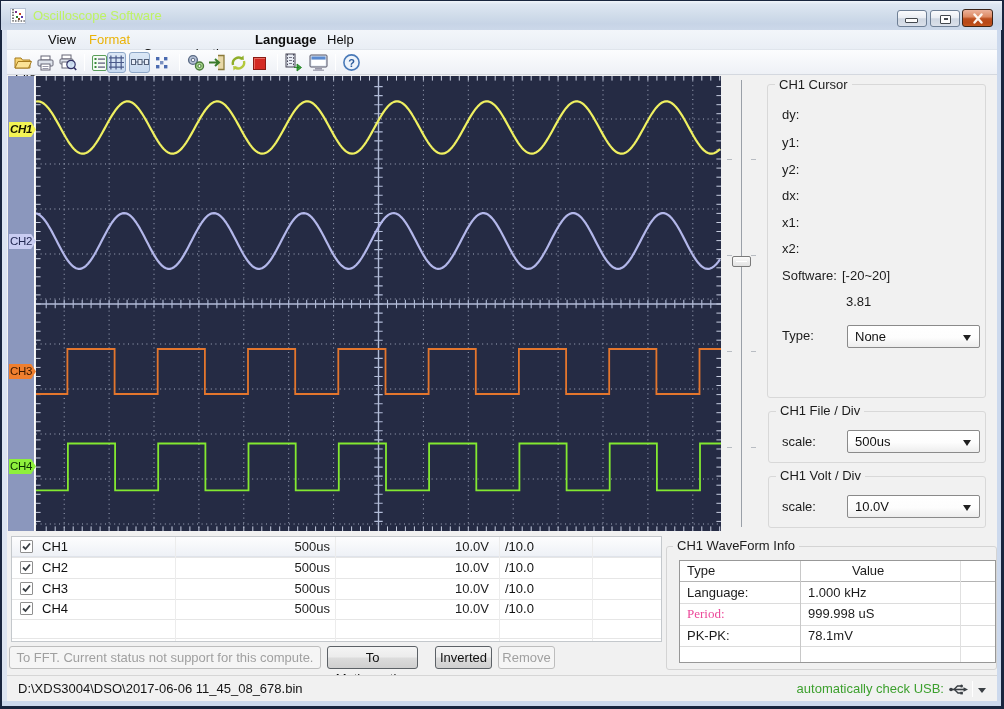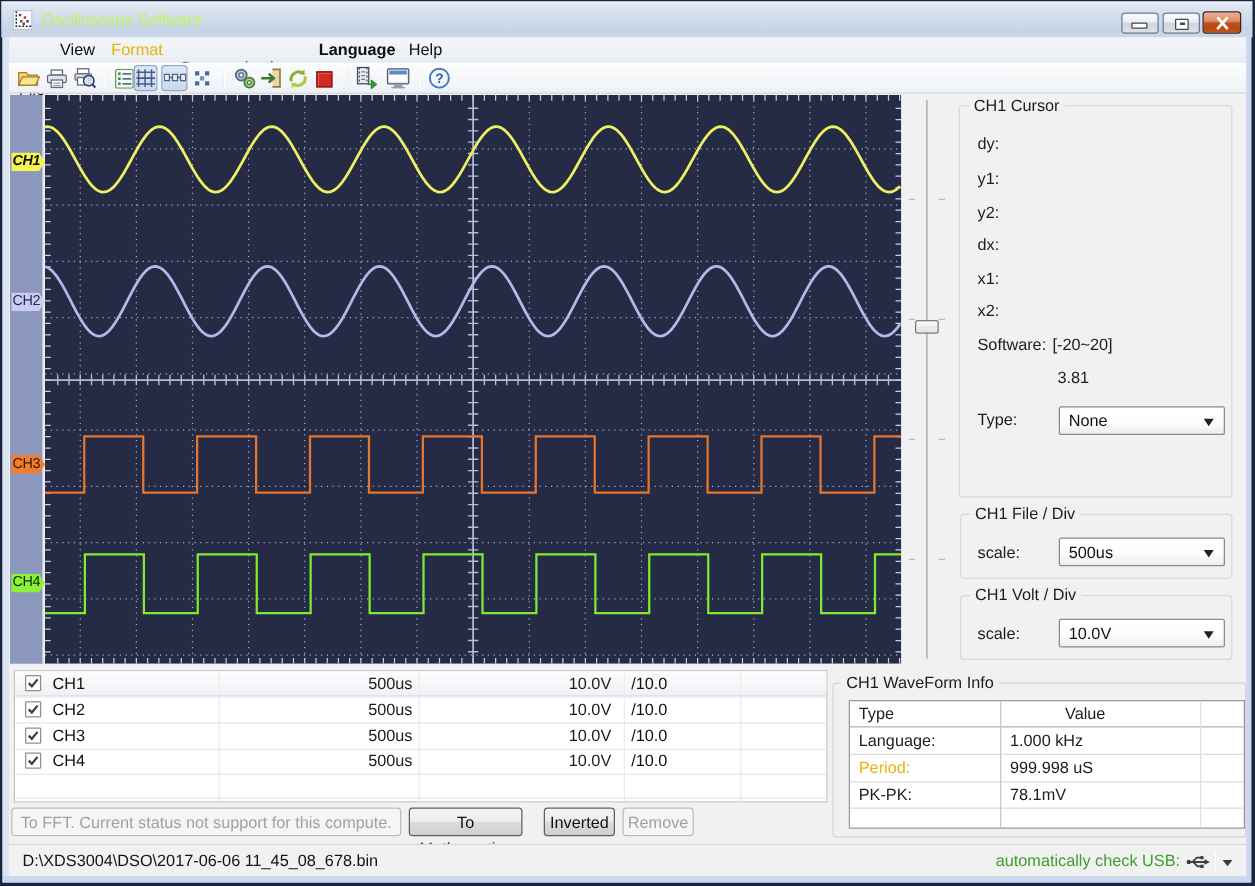--- a/index.html
+++ b/index.html
@@ -236,21 +236,21 @@
 <div class="abs" style="left:680px;top:581px;width:315px;height:1px;background:#b4b4b4;"></div>
 <div class="abs" style="left:680px;top:603px;width:315px;height:1px;background:#dcdcdc;"></div>
 <div class="abs" style="left:680px;top:624.5px;width:315px;height:1px;background:#dcdcdc;"></div>
 <div class="abs" style="left:680px;top:646px;width:315px;height:1px;background:#dcdcdc;"></div>
 <div class="abs" style="left:800px;top:561px;width:1px;height:101px;background:#c8c8c8;"></div>
 <div class="abs" style="left:960px;top:561px;width:1px;height:101px;background:#e0e0e0;"></div>
 <div style="position:absolute;left:687px;top:562px;height:18px;line-height:18px;font-size:13px;color:#1c1c1c;font-weight:normal;font-style:normal;white-space:nowrap;">Type</div>
 <div style="position:absolute;left:808px;top:562px;height:18px;line-height:18px;font-size:13px;color:#1c1c1c;font-weight:normal;font-style:normal;white-space:nowrap;margin-left:44px;">Value</div>
 <div style="position:absolute;left:687px;top:583.5px;height:18px;line-height:18px;font-size:13px;color:#1c1c1c;font-weight:normal;font-style:normal;white-space:nowrap;">Language:</div>
 <div style="position:absolute;left:808px;top:583.5px;height:18px;line-height:18px;font-size:13px;color:#1c1c1c;font-weight:normal;font-style:normal;white-space:nowrap;">1.000 kHz</div>
-<div style="position:absolute;left:687px;top:605px;height:18px;line-height:18px;font-size:13px;color:#eab308;font-weight:normal;font-style:normal;white-space:nowrap;">Period:</div>
+<div style="position:absolute;left:687px;top:605px;height:18px;line-height:18px;font-size:13px;color:#ec4899;font-weight:normal;font-style:normal;white-space:nowrap;font-family:Liberation Serif, serif;">Period:</div>
 <div style="position:absolute;left:808px;top:605px;height:18px;line-height:18px;font-size:13px;color:#1c1c1c;font-weight:normal;font-style:normal;white-space:nowrap;">999.998 uS</div>
 <div style="position:absolute;left:687px;top:626.5px;height:18px;line-height:18px;font-size:13px;color:#1c1c1c;font-weight:normal;font-style:normal;white-space:nowrap;">PK-PK:</div>
 <div style="position:absolute;left:808px;top:626.5px;height:18px;line-height:18px;font-size:13px;color:#1c1c1c;font-weight:normal;font-style:normal;white-space:nowrap;">78.1mV</div>
 <div class="abs" style="left:7px;top:675px;width:990px;height:1px;background:#d6d6d6;"></div>
 <div class="abs" style="left:7px;top:676px;width:990px;height:25px;background:#f1f1f1;"></div>
 <div style="position:absolute;left:18px;top:680px;height:18px;line-height:18px;font-size:13px;color:#141414;font-weight:normal;font-style:normal;white-space:nowrap;">D:\XDS3004\DSO\2017-06-06 11_45_08_678.bin</div>
 <div style="position:absolute;left:684px;top:680px;width:260px;height:18px;line-height:18px;font-size:13px;color:#3da02e;text-align:right;white-space:nowrap;">automatically check USB:</div>
 <svg class="abs" style="left:949px;top:683px" width="20" height="13" viewBox="0 0 20 13">
 <path d="M1 6.5h15" stroke="#3a3f44" stroke-width="1.6"></path>
 <path d="M16 6.5l-4-0.5" stroke="none"></path>

